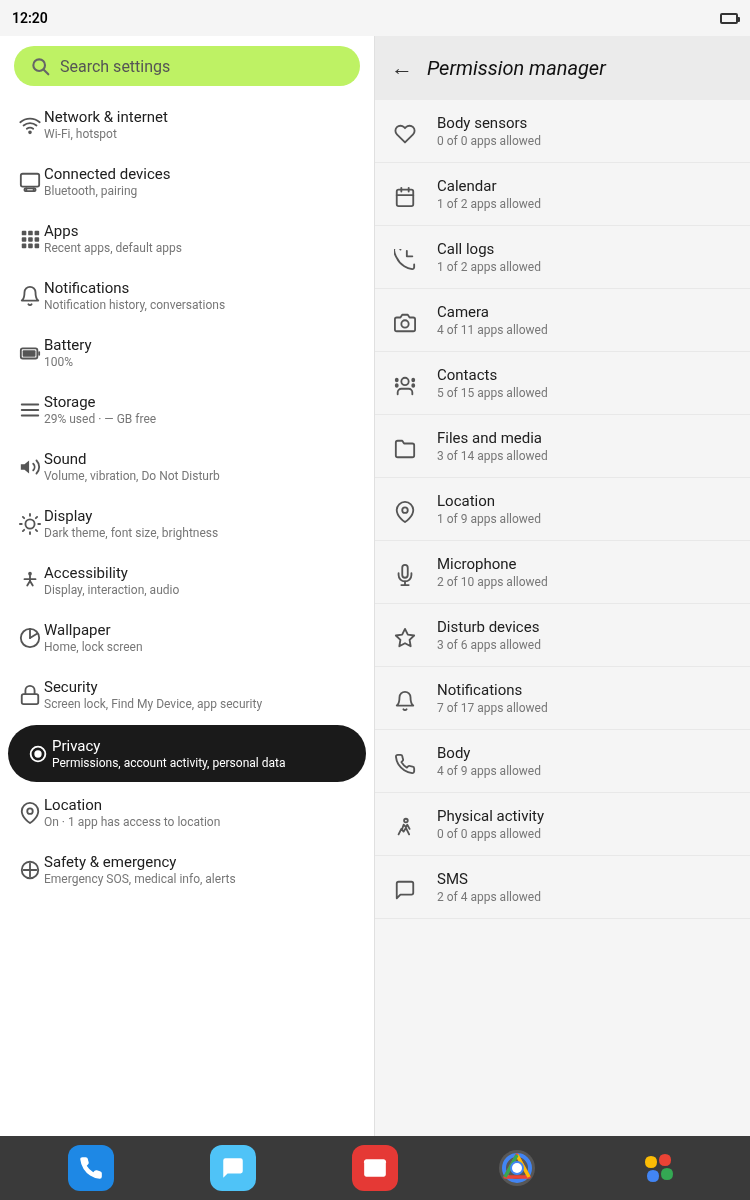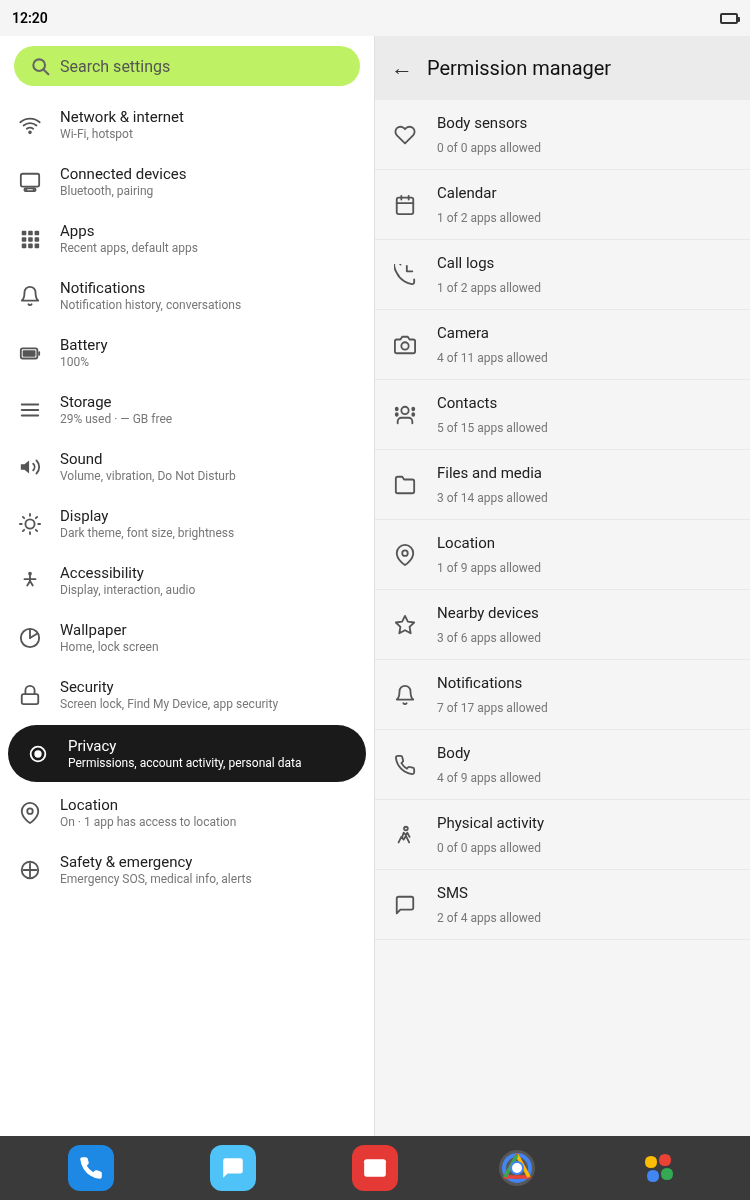--- a/index.html
+++ b/index.html
@@ -57,21 +57,20 @@
     }
     .search-bar-text {
       font-size: 16px;
       color: #555;
     }
 
     .settings-item {
       display: flex;
       align-items: center;
       padding: 12px 16px;
-      gap: 16px;
       cursor: pointer;
       position: relative;
     }
     .settings-item.active {
       background: #1a1a1a;
       border-radius: 32px;
       margin: 2px 8px;
       padding: 12px 16px;
     }
     .settings-item.active .item-title,
@@ -126,25 +125,26 @@
     }
     .back-icon {
       font-size: 22px;
       color: #333;
       cursor: pointer;
     }
     .right-title {
       font-size: 20px;
       color: #111;
       font-weight: 400;
+      font-style: italic;
     }
 
     .permission-item {
       display: flex;
-      align-items: center;
+      align-items: flex-end;
       padding: 14px 16px;
       gap: 18px;
       background: #f5f5f5;
       cursor: pointer;
       border-bottom: 1px solid #e8e8e8;
     }
     .perm-icon {
       width: 28px;
       height: 28px;
       display: flex;
@@ -159,21 +159,21 @@
       flex-direction: column;
     }
     .perm-title {
       font-size: 15px;
       color: #202020;
       font-weight: 400;
     }
     .perm-subtitle {
       font-size: 12px;
       color: #777;
-      margin-top: 9px;
+      margin-top: 2px;
     }
 
     
     .bottom-nav {
       height: 64px;
       background: #3a3a3a;
       display: flex;
       align-items: center;
       justify-content: space-around;
       padding: 0 20px;
@@ -532,29 +532,43 @@
           <path d="M21 10c0 7-9 13-9 13s-9-6-9-13a9 9 0 0118 0z"></path>
             <circle cx="12" cy="10" r="3"></circle>
         </svg>
       </div>
       <div class="perm-text">
         <span class="perm-title">Location</span>
         <span class="perm-subtitle">1 of 9 apps allowed</span>
       </div>
     </div>
 
+    <div class="permission-item">
+      <div class="perm-icon">
+        <svg width="22" height="22" viewBox="0 0 24 24" fill="none" stroke="#555" stroke-width="2" stroke-linecap="round" stroke-linejoin="round">
+          <path d="M12 1a3 3 0 00-3 3v8a3 3 0 006 0V4a3 3 0 00-3-3z"></path>
+            <path d="M19 10v2a7 7 0 01-14 0v-2"></path>
+            <line x1="12" y1="19" x2="12" y2="23"></line>
+            <line x1="8" y1="23" x2="16" y2="23"></line>
+        </svg>
+      </div>
+      <div class="perm-text">
+        <span class="perm-title">Microphone</span>
+        <span class="perm-subtitle">2 of 10 apps allowed</span>
+      </div>
+    </div>
 
     <div class="permission-item">
       <div class="perm-icon">
         <svg width="22" height="22" viewBox="0 0 24 24" fill="none" stroke="#555" stroke-width="2" stroke-linecap="round" stroke-linejoin="round">
           <polygon points="12 2 15.09 8.26 22 9.27 17 14.14 18.18 21.02 12 17.77 5.82 21.02 7 14.14 2 9.27 8.91 8.26 12 2"></polygon>
         </svg>
       </div>
       <div class="perm-text">
-        <span class="perm-title">Nearby devices</span>
+        <span class="perm-title">Disturb devices</span>
         <span class="perm-subtitle">3 of 6 apps allowed</span>
       </div>
     </div>
 
     <div class="permission-item">
       <div class="perm-icon">
         <svg width="22" height="22" viewBox="0 0 24 24" fill="none" stroke="#555" stroke-width="2" stroke-linecap="round" stroke-linejoin="round">
           <path d="M18 8A6 6 0 006 8c0 7-3 9-3 9h18s-3-2-3-9"></path>
             <path d="M13.73 21a2 2 0 01-3.46 0"></path>
         </svg>

